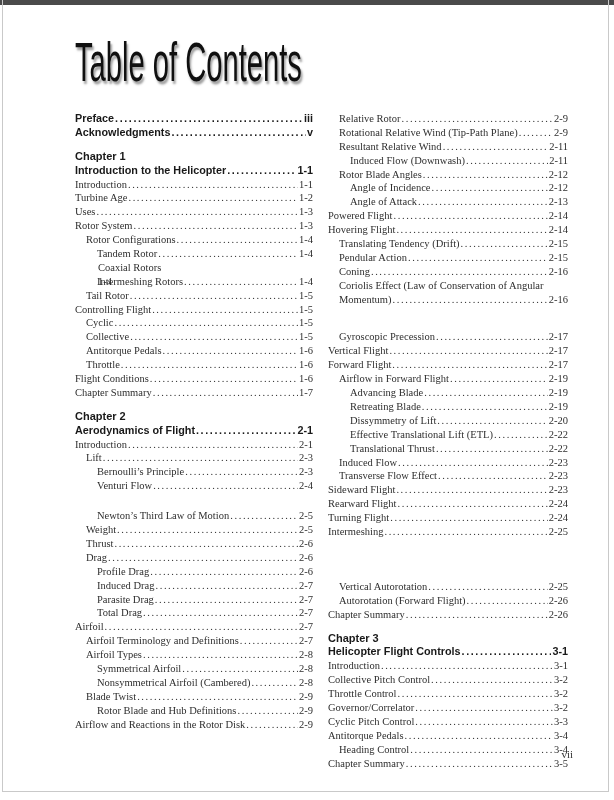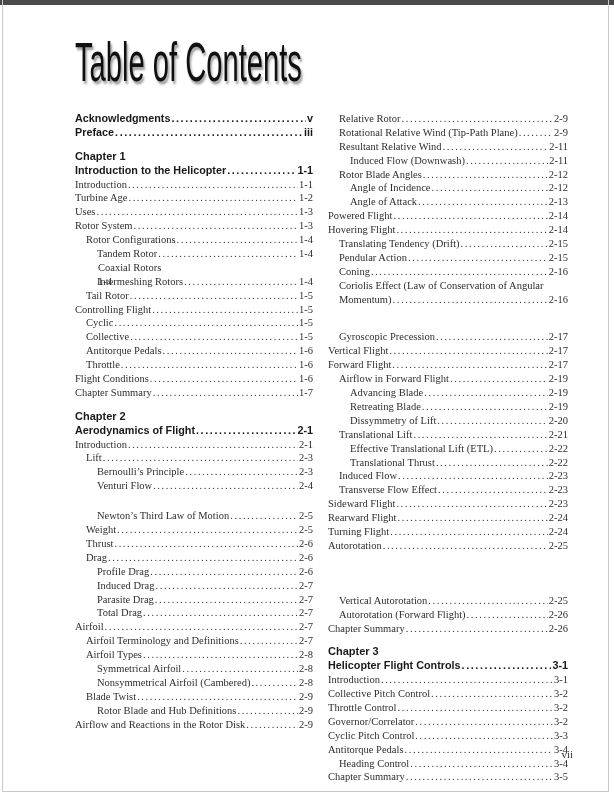--- a/index.html
+++ b/index.html
@@ -62,28 +62,28 @@
 <body>
 
 <div class="top-bar"></div>
 <div class="page-border"></div>
 
 <h1 class="doc-title" style="margin:0;">Table of Contents</h1>
 
 <div class="col col-left" id="col-left">
     <div class="block">
       <div class="entry bold-entry">
+        <span class="lbl">Preface</span>
+        <span class="dots"></span>
+        <span class="pg">iii</span>
+      </div>
+      <div class="entry bold-entry">
         <span class="lbl">Acknowledgments</span>
         <span class="dots"></span>
         <span class="pg">v</span>
-      </div>
-      <div class="entry bold-entry">
-        <span class="lbl">Preface</span>
-        <span class="dots"></span>
-        <span class="pg">iii</span>
       </div>
     </div>
     <div class="block">
       <div class="chapter-label">Chapter 1</div>
       <div class="entry bold-entry">
         <span class="lbl">Introduction to the Helicopter </span>
         <span class="dots"></span>
         <span class="pg">1-1</span>
       </div>
       <div class="entry">
@@ -374,25 +374,20 @@
       <div class="entry" style="padding-left: 22px;">
         <span class="lbl">Retreating Blade </span>
         <span class="dots"></span>
         <span class="pg">2-19</span>
       </div>
       <div class="entry" style="padding-left: 22px;">
         <span class="lbl">Dissymmetry of Lift </span>
         <span class="dots"></span>
         <span class="pg">2-20</span>
       </div>
-      <div class="entry" style="padding-left: 11px;">
-        <span class="lbl">Translational Lift</span>
-        <span class="dots"></span>
-        <span class="pg">2-21</span>
-      </div>
       <div class="entry" style="padding-left: 22px;">
         <span class="lbl">Effective Translational Lift (ETL)</span>
         <span class="dots"></span>
         <span class="pg">2-22</span>
       </div>
       <div class="entry" style="padding-left: 22px;">
         <span class="lbl">Translational Thrust</span>
         <span class="dots"></span>
         <span class="pg">2-22</span>
       </div>
@@ -415,21 +410,21 @@
         <span class="lbl">Rearward Flight </span>
         <span class="dots"></span>
         <span class="pg">2-24</span>
       </div>
       <div class="entry">
         <span class="lbl">Turning Flight</span>
         <span class="dots"></span>
         <span class="pg">2-24</span>
       </div>
       <div class="entry">
-        <span class="lbl">Autorotation</span>
+        <span class="lbl">Intermeshing</span>
         <span class="dots"></span>
         <span class="pg">2-25</span>
       </div>
       <div class="entry" style="padding-left: 11px; margin-top: 41px;">
         <span class="lbl">Vertical Autorotation</span>
         <span class="dots"></span>
         <span class="pg">2-25</span>
       </div>
       <div class="entry" style="padding-left: 11px;">
         <span class="lbl">Autorotation (Forward Flight)</span>

